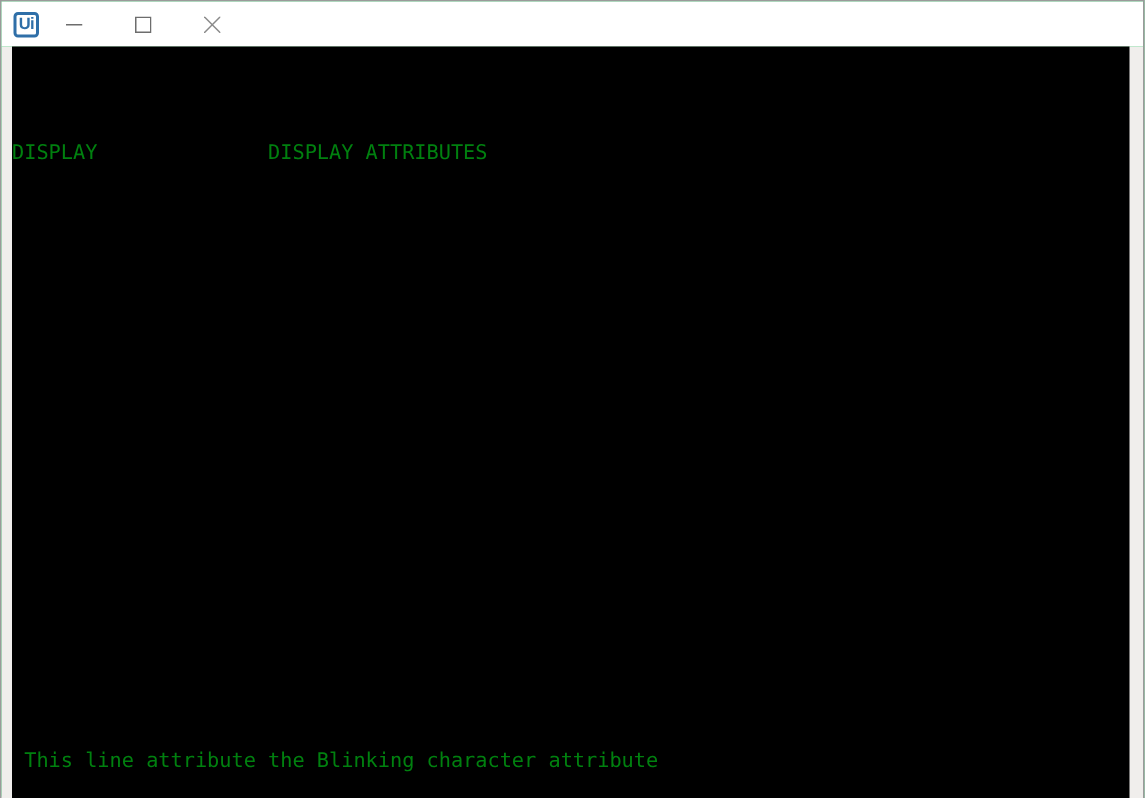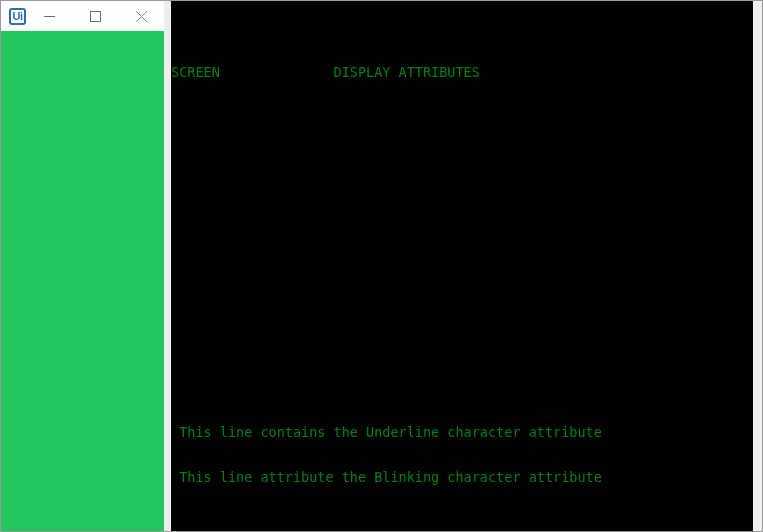--- a/index.html
+++ b/index.html
@@ -16,21 +16,21 @@
 
   
   .window {
     position: relative;
     width: 763px;
     height: 532px;
     box-sizing: border-box;
     background: #22c55e;
     border: 1px solid #9a9a9a;
     display: flex;
-    flex-direction: row;
+    flex-direction: column;
   }
 
   
   .titlebar {
     height: 30px;
     min-height: 30px;
     background: #ffffff;
     display: flex;
     align-items: center;
     padding: 0 0 0 8px;
@@ -128,33 +128,33 @@
           <line x1="11" y1="0" x2="0" y2="11" stroke="#8a8a8a" stroke-width="1"></line>
         </svg>
       </div>
     </div>
   </div>
 
   <div class="terminal-wrap">
     <div class="terminal">
 
       
-      <div class="trow"><span class="c-green">SCREEN</span><span class="c-green">              </span><span class="c-green">DISPLAY ATTRIBUTES</span></div>
+      <div class="trow"><span class="c-green">DISPLAY</span><span class="c-green">              </span><span class="c-green">DISPLAY ATTRIBUTES</span></div>
 
       <div class="trow"> </div>
 
       
       <div class="trow"><span>       </span></div>
 
       <div class="trow"> </div>
       <div class="trow"> </div>
       <div class="trow"> </div>
 
       
-      <div class="trow"><span> </span><span class="c-green">This line contains the Underline character attribute</span></div>
+      <div class="trow"><span> </span></div>
       <div class="trow"><span> </span><span class="c-green">This line attribute the Blinking character attribute</span></div>
       
       
       
       
       
       
       
 
       

